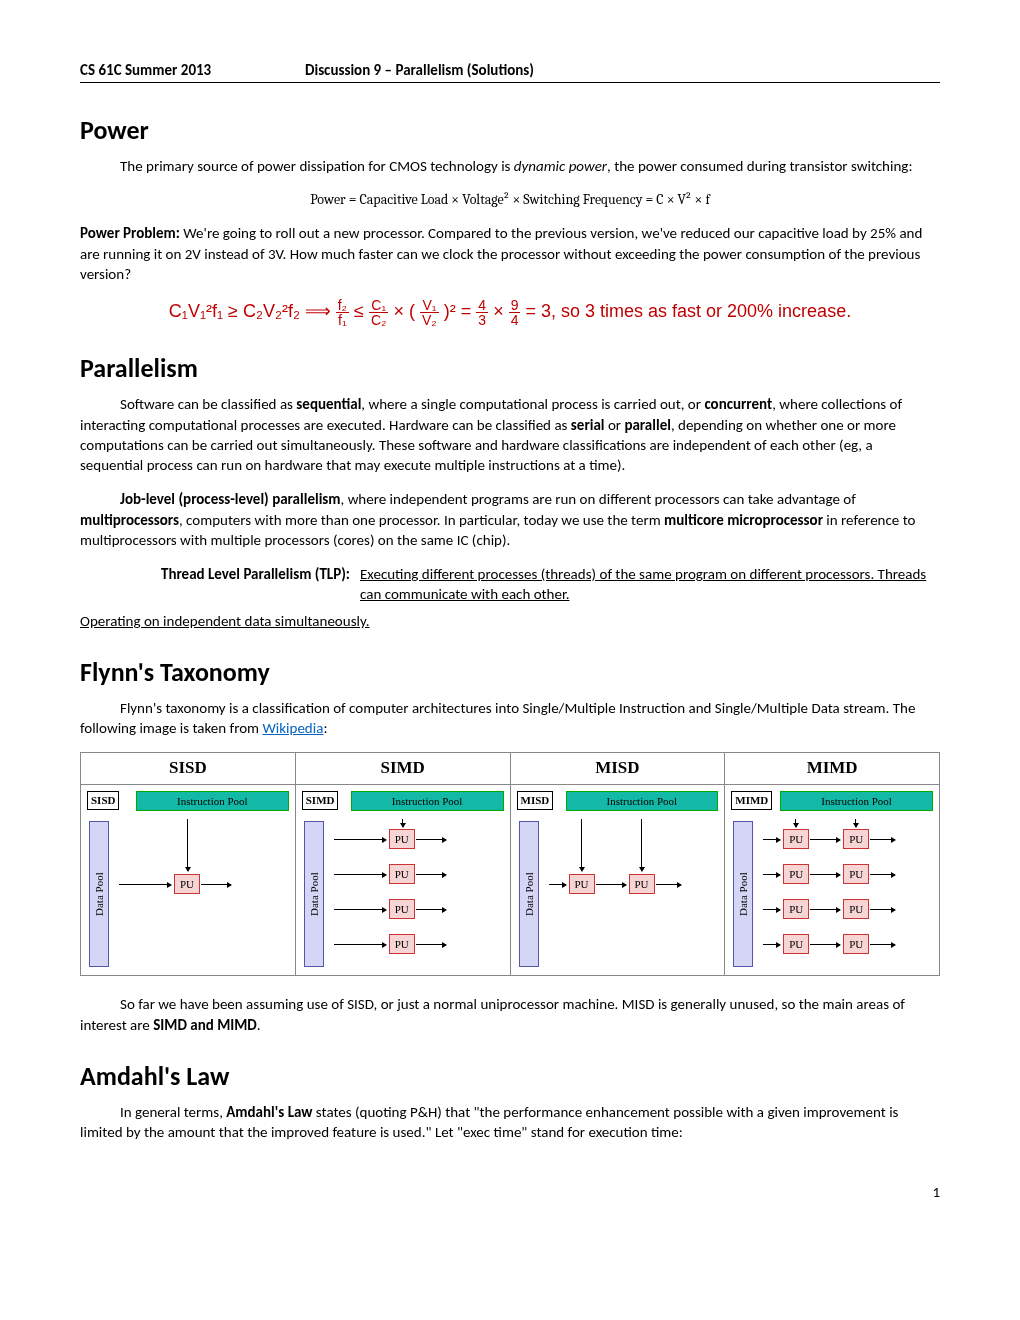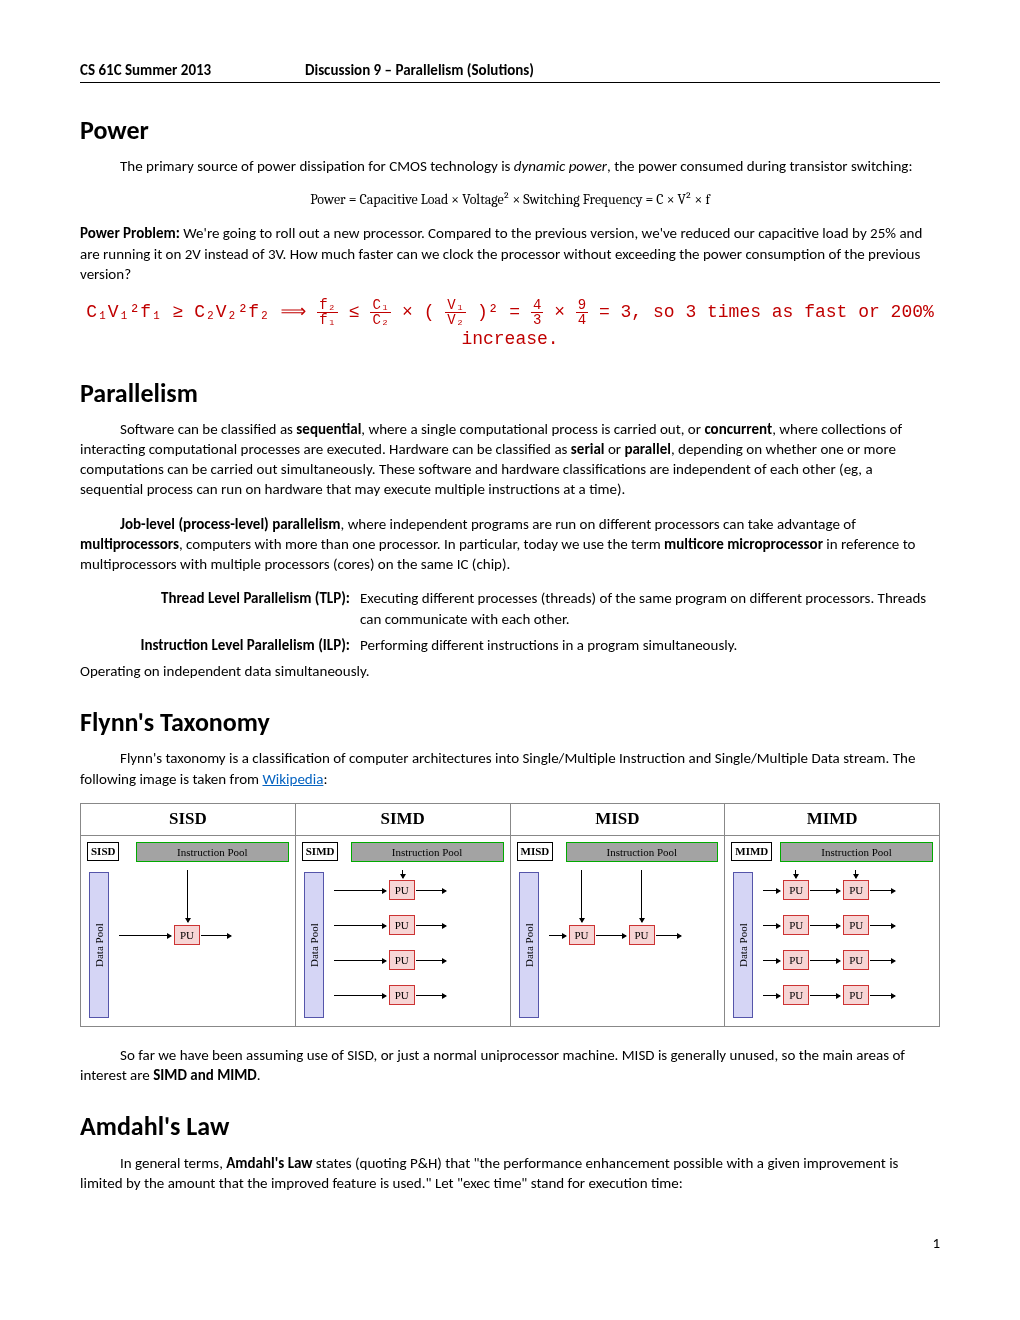--- a/index.html
+++ b/index.html
@@ -29,32 +29,32 @@
   }
   p { margin: 0 4px 14px 0; }
   .indent { text-indent: 40px; }
   .formula-ser {
     font-family: Cambria, Georgia, serif;
     font-size: 14px;
     text-align: center;
     margin: 6px 0 14px 0;
   }
   .formula-red {
-    font-family: Liberation Mono, monospace;
+    font-family: Liberation Sans, sans-serif;
     font-size: 18px;
     text-align: center;
     color: #c00000;
     margin: 10px 0 20px 0;
   }
   .def-table {
     margin: 4px 0 14px 0;
   }
   .def-row { display: flex; margin-bottom: 6px; }
   .def-label { width: 270px; text-align: right; font-weight: bold; padding-right: 10px; }
-  .def-text { flex: 1; }
+  .def-text { flex: 1; text-decoration: underline; }
   a.link { color: #0563c1; text-decoration: underline; }
 
   
   .flynn-wrap {
     border: 1px solid #888;
     margin: 6px 0 18px 0;
   }
   .flynn-titles {
     display: flex;
     border-bottom: 1px solid #888;
@@ -90,21 +90,21 @@
     padding: 1px 3px;
     background: #fff;
   }
   .instr-pool {
     position: absolute;
     top: 6px;
     left: 55px;
     right: 6px;
     height: 18px;
     border: 1px solid #0a0;
-    background: #a3a3a3;
+    background: #14b8a6;
     text-align: center;
     font-family: "Times New Roman", serif;
     font-size: 11px;
     line-height: 18px;
   }
   .data-pool {
     position: absolute;
     left: 8px;
     top: 36px;
     bottom: 8px;
@@ -213,24 +213,20 @@
 <p class="indent">
   <span>Software can be classified as </span><b>sequential</b><span>, where a single computational process is carried out, or </span><b>concurrent</b><span>, where collections of interacting computational processes are executed.  Hardware can be classified as </span><b>serial</b><span> or </span><b>parallel</b><span>, depending on whether one or more computations can be carried out simultaneously.  These software and hardware classifications are independent of each other (eg, a sequential process can run on hardware that may execute multiple instructions at a time).</span>
 </p>
 <p class="indent">
   <b>Job-level (process-level) parallelism</b><span>, where independent programs are run on different processors can take advantage of </span><b>multiprocessors</b><span>, computers with more than one processor.  In particular, today we use the term </span><b>multicore microprocessor</b><span> in reference to multiprocessors with multiple processors (cores) on the same IC (chip).</span>
 </p>
 <div class="def-table">
   <div class="def-row">
     <div class="def-label">Thread Level Parallelism (TLP):</div>
     <div class="def-text">Executing different processes (threads) of the same program on different processors.  Threads can communicate with each other.</div>
-  </div>
-  <div class="def-row">
-    <div class="def-label">Instruction Level Parallelism (ILP):</div>
-    <div class="def-text">Performing different instructions in a program simultaneously.</div>
   </div>
   <div class="def-row">
     <div class="def-text">Operating on independent data simultaneously.</div>
   </div>
 </div>
 
 <h1>Flynn's Taxonomy</h1>
 <p class="indent">
   <span>Flynn's taxonomy is a classification of computer architectures into Single/Multiple Instruction and Single/Multiple Data stream.  The following image is taken from </span><a class="link">Wikipedia</a><span>:</span>
 </p>

